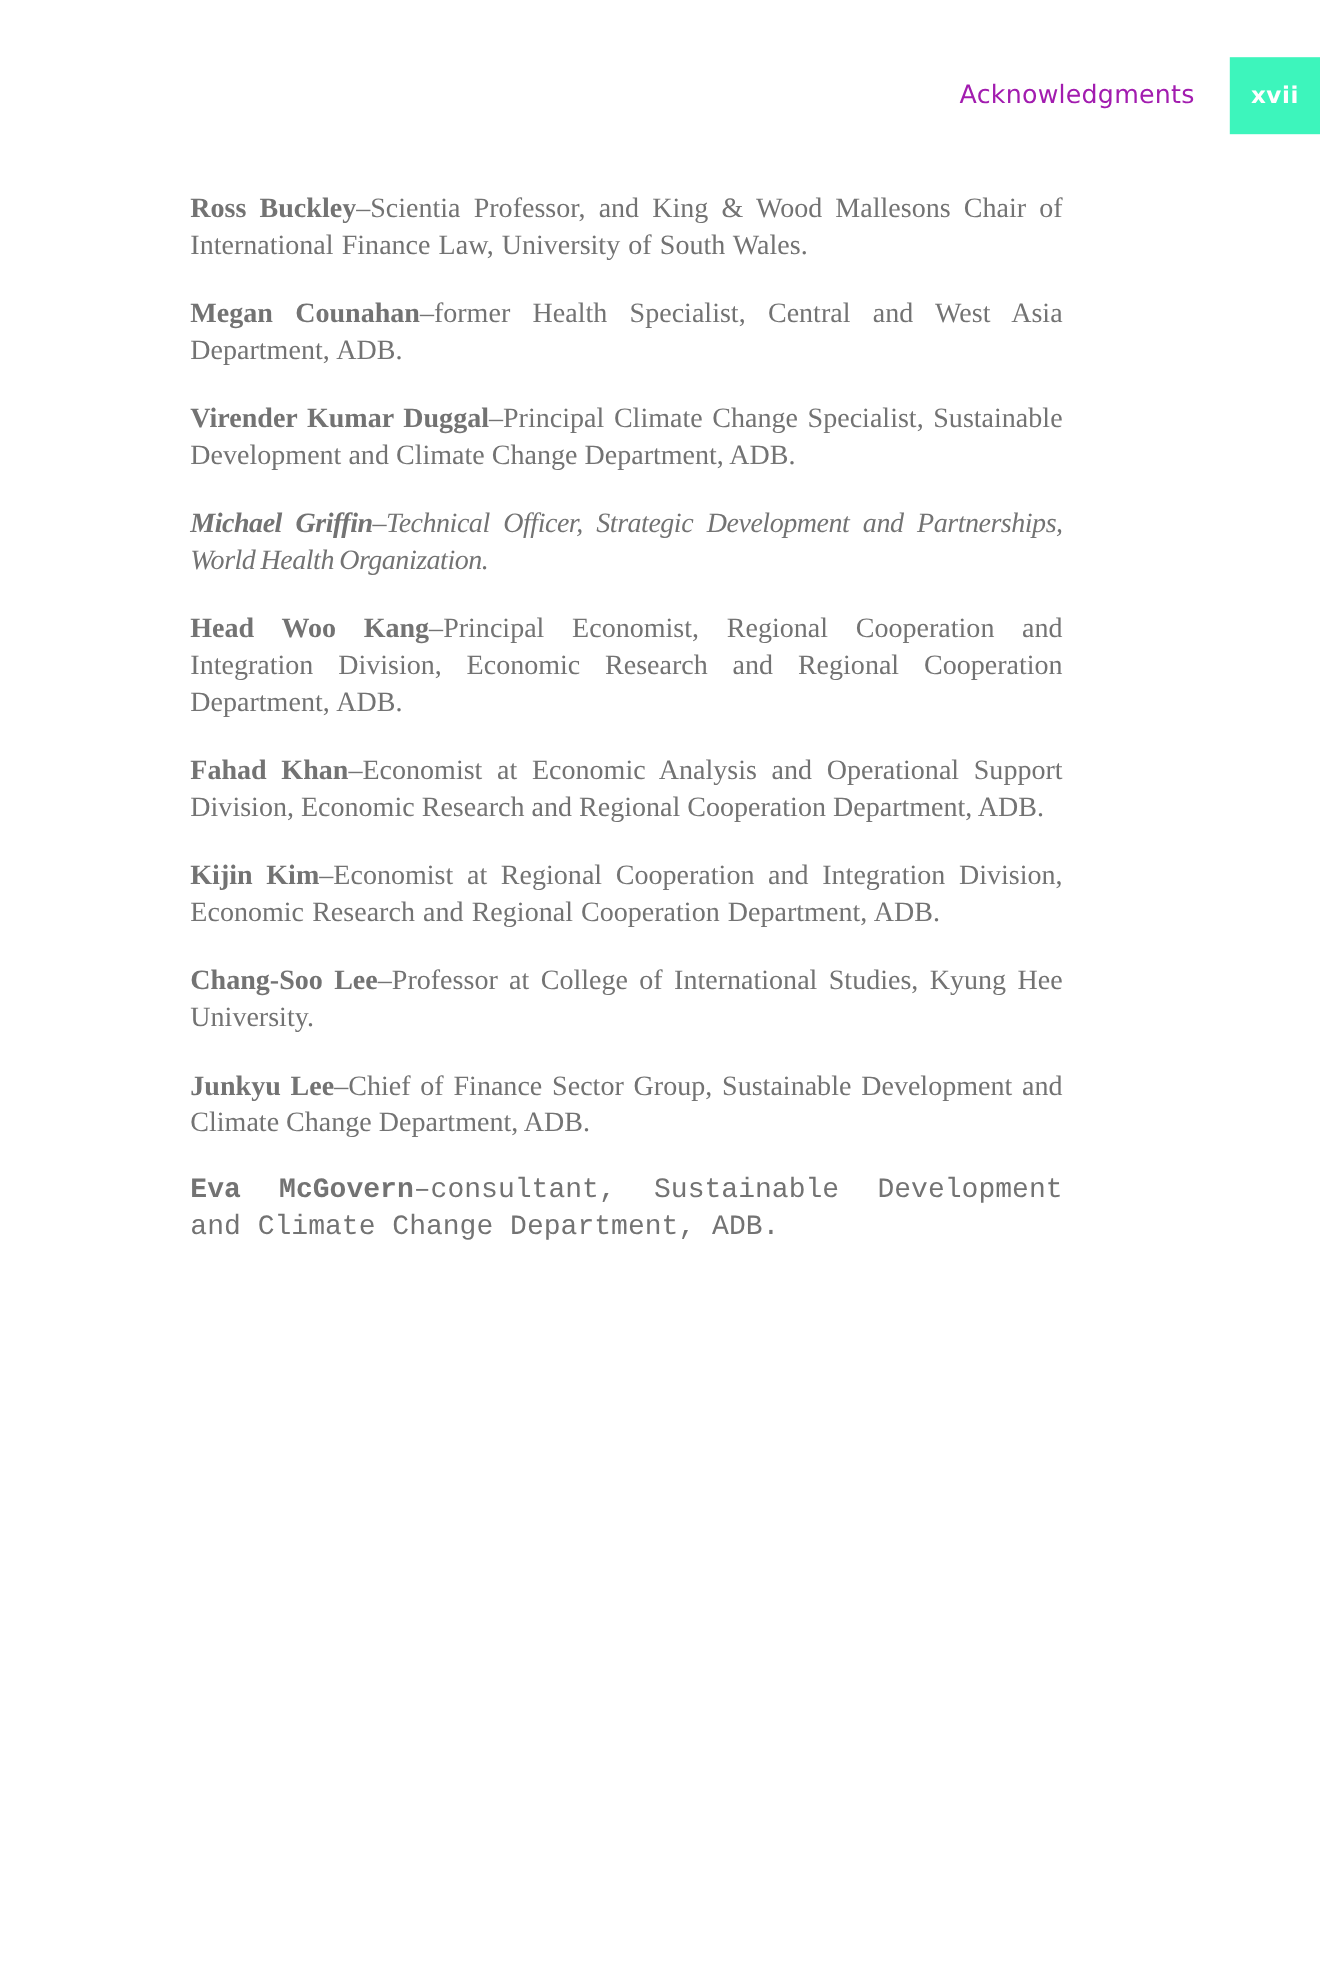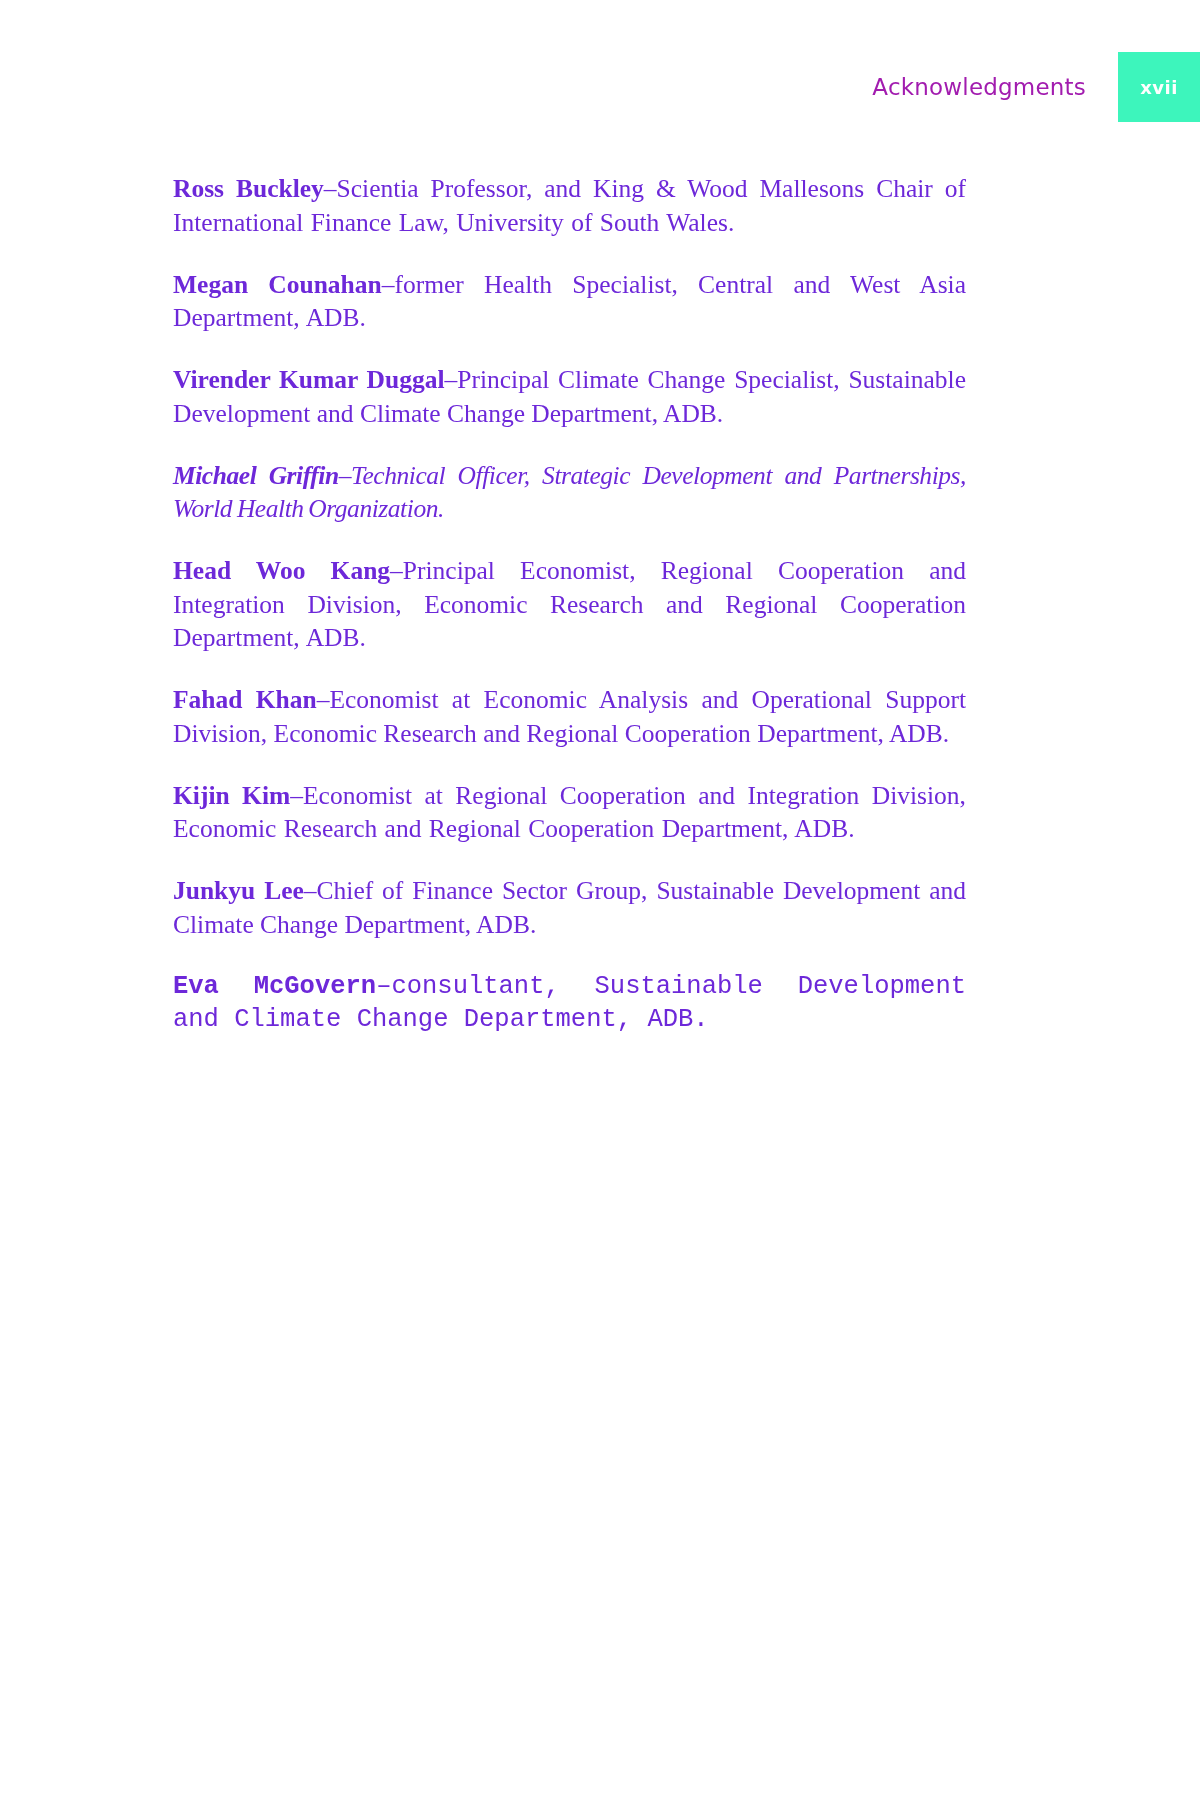--- a/index.html
+++ b/index.html
@@ -38,39 +38,39 @@
   }
   .page-number-badge {
     width: 82px;
     display: flex;
     align-items: center;
     justify-content: center;
     background: #3df5bc;
   }
   .page-number-badge .pn {
     font-family: "DejaVu Sans", sans-serif;
-    font-size: 18px;
+    font-size: 21px;
     font-weight: bold;
     color: #ffffff;
     letter-spacing: 0.5px;
   }
 
   
   .content {
     position: absolute;
     left: 173px;
     top: 172px;
     width: 793px;
   }
   .entry {
     text-align: justify;
     text-justify: inter-word;
     font-size: 25.5px;
     line-height: 33.5px;
-    color: #6d28d9;
+    color: #737373;
     margin: 0 0 28.5px 0;
   }
   .entry:last-child {
     margin-bottom: 0;
     font-family: Liberation Mono, monospace;
   }
   .entry .nm {
     font-weight: bold;
   }
   
@@ -118,20 +118,23 @@
 
   <p class="entry">
     <span class="nm">Fahad Khan</span><span>–</span><span>Economist at Economic Analysis and Operational Support Division, Economic Research and Regional Cooperation Department, ADB.</span>
   </p>
 
 
   <p class="entry loose">
     <span class="nm">Kijin Kim</span><span>–</span><span>Economist at Regional Cooperation and Integration Division, Economic Research and Regional Cooperation Department, ADB.</span>
   </p>
 
+  <p class="entry loose">
+    <span class="nm">Chang-Soo Lee</span><span>–</span><span>Professor at College of International Studies, Kyung Hee University.</span>
+  </p>
 
 
   <p class="entry">
     <span class="nm">Junkyu Lee</span><span>–</span><span>Chief of Finance Sector Group, Sustainable Development and Climate Change Department, ADB.</span>
   </p>
 
   <p class="entry">
     <span class="nm">Eva McGovern</span><span>–</span><span>consultant, Sustainable Development and Climate Change Department, ADB.</span>
   </p>
 

